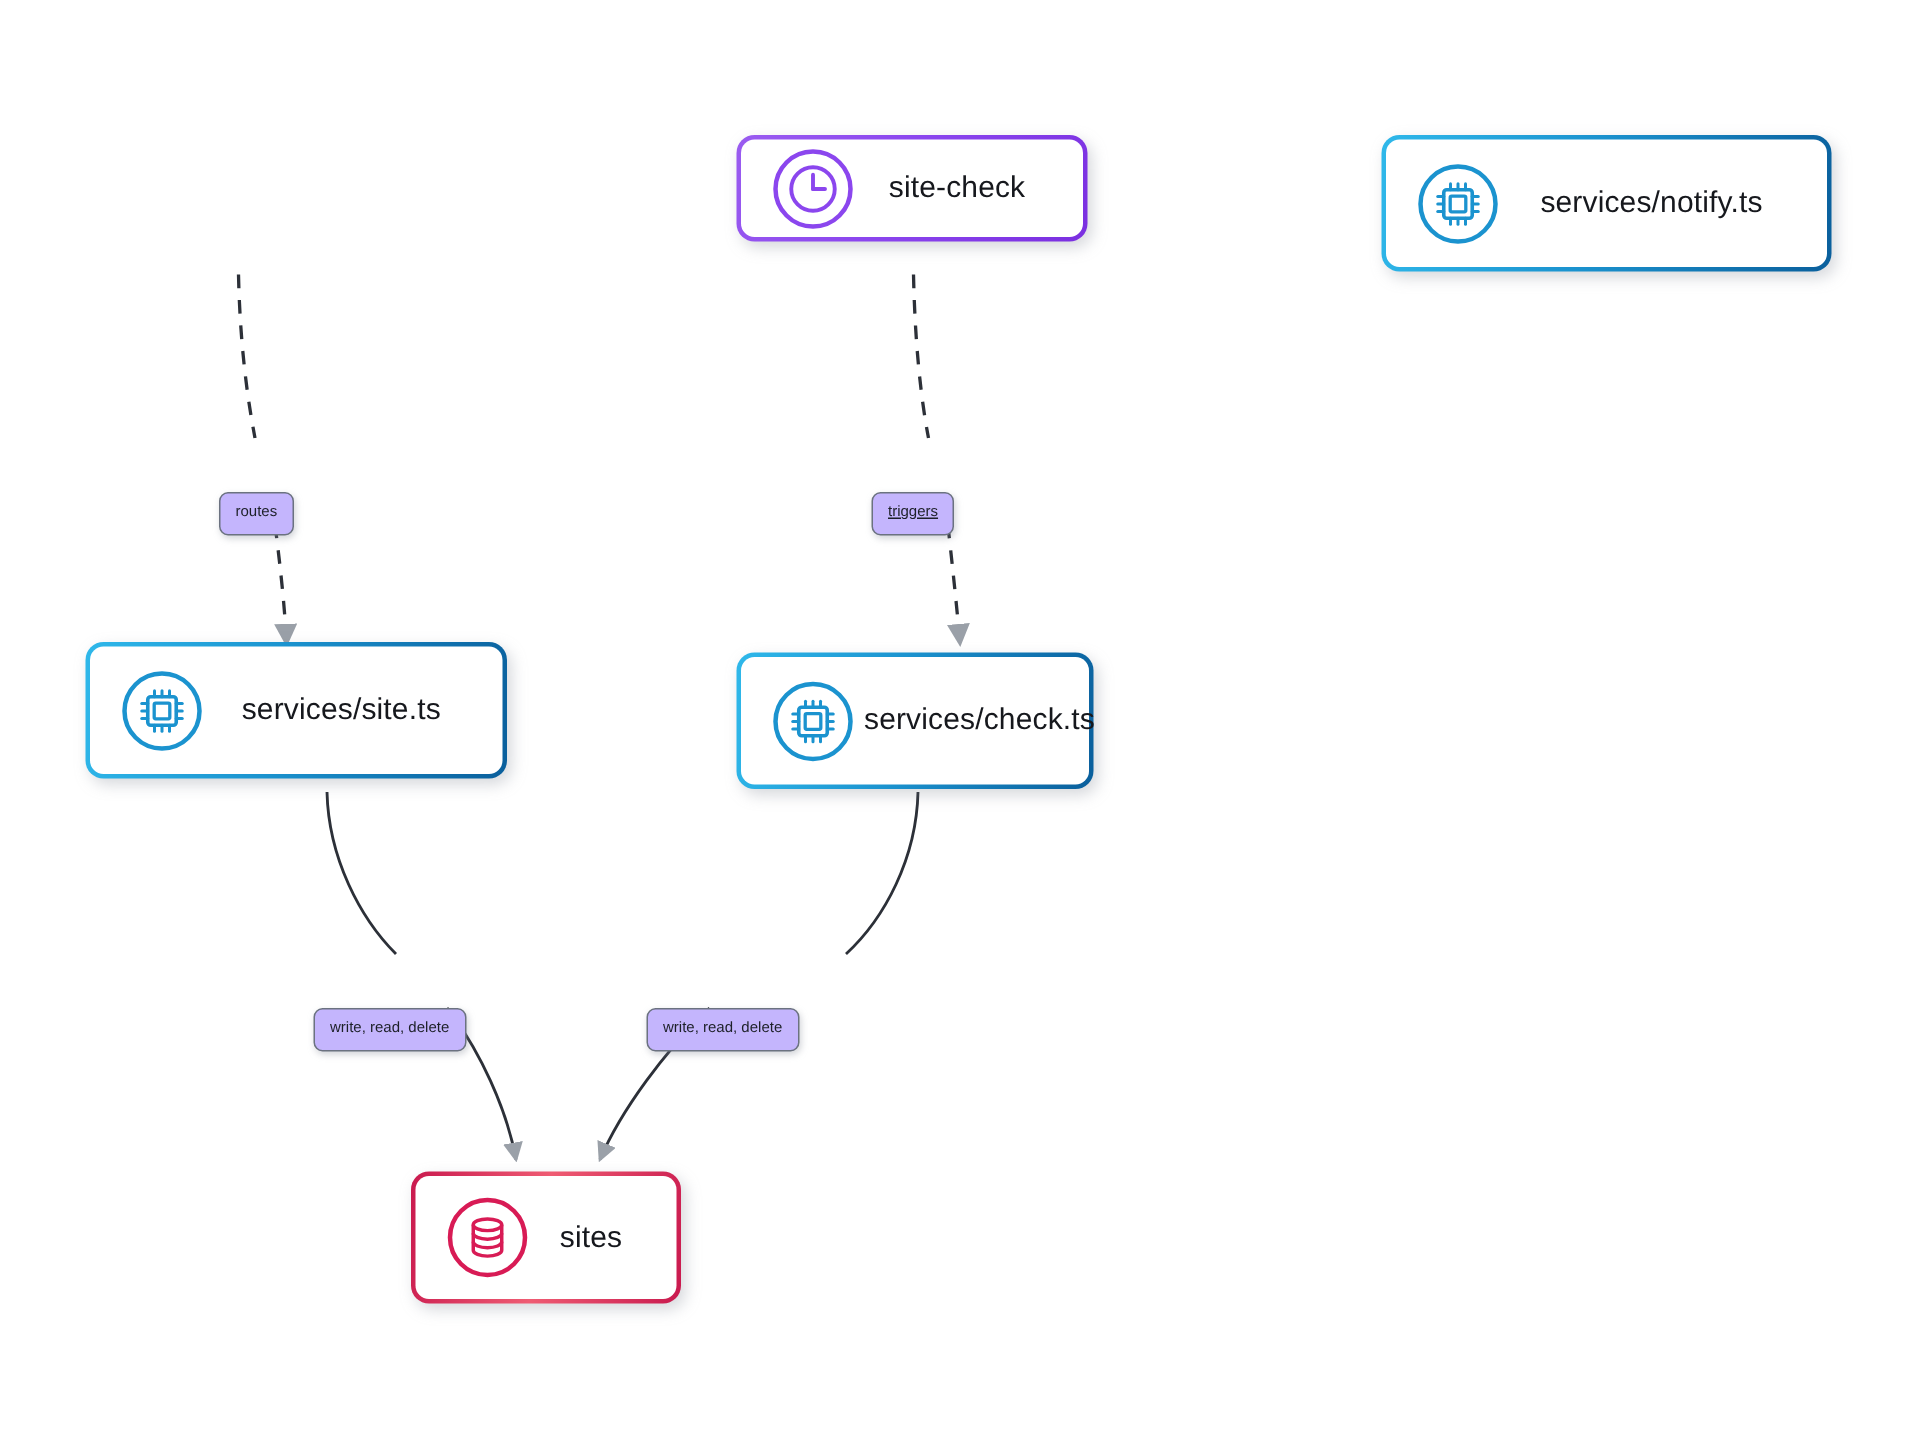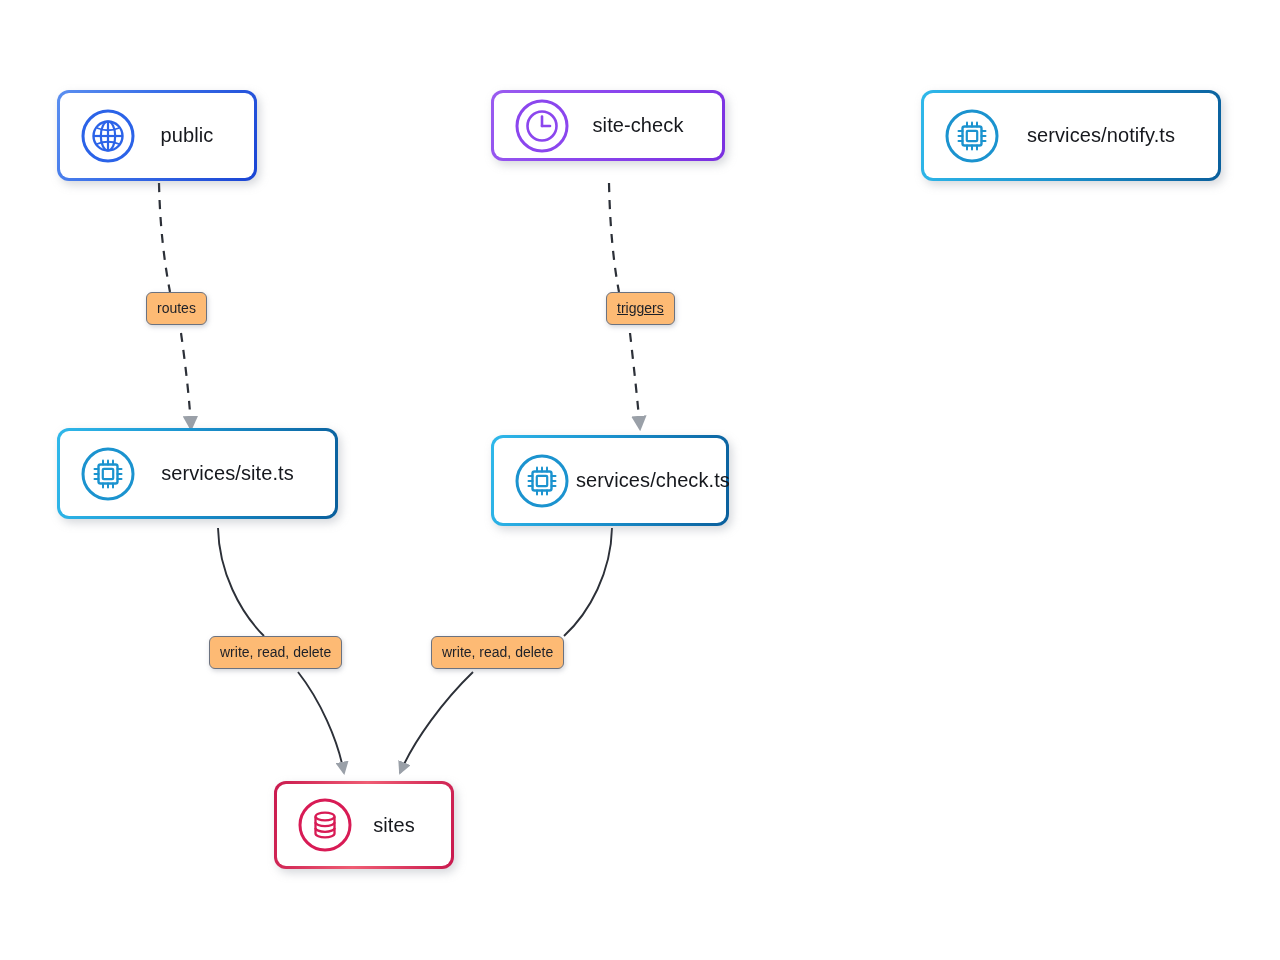--- a/index.html
+++ b/index.html
@@ -81,32 +81,33 @@
   #node-site-check      { left: 491px; top: 90px;  width: 234px; height: 71px; }
   #node-notify          { left: 921px; top: 90px;  width: 300px; height: 91px; }
   #node-site-service    { left: 57px;  top: 428px; width: 281px; height: 91px; }
   #node-check-service   { left: 491px; top: 435px; width: 238px; height: 91px; }
   #node-sites           { left: 274px; top: 781px; width: 180px; height: 88px; }
 
   
   .edge-label {
     position: absolute;
     box-sizing: border-box;
-    background: #fdba74;
+    background: #c4b5fd;
     border: 1px solid #6b7280;
     border-radius: 6px;
     color: #1d2028;
-    font-size: 14px;
+    font-size: 10px;
     line-height: 1;
     padding: 8px 10px 9px 10px;
     white-space: nowrap;
     filter: drop-shadow(1.5px 2px 2.5px rgba(120,125,140,0.35));
+    margin-top: 36px;
   }
   #label-routes     { left: 146px; top: 292px; }
-  #label-triggers   { left: 606px; top: 292px; text-decoration: underline; }
+  #label-triggers   { left: 581px; top: 292px; text-decoration: underline; }
   #label-write-left { left: 209px; top: 636px; }
   #label-write-right{ left: 431px; top: 636px; }
 </style>
 </head>
 <body>
 
 <div id="canvas">
 
   <svg id="edge-layer" viewBox="0 0 1280 960" width="1280" height="960" xmlns="http://www.w3.org/2000/svg">
     <defs>
@@ -137,34 +138,20 @@
   </svg>
 
   <div class="edge-label" id="label-routes">routes</div>
 
   <div class="edge-label" id="label-triggers">triggers</div>
 
   <div class="edge-label" id="label-write-left">write, read, delete</div>
 
   <div class="edge-label" id="label-write-right">write, read, delete</div>
 
-  <div class="node grad-public" id="node-public">
-    <div class="inner">
-      <svg class="node-icon" viewBox="0 0 56 56" xmlns="http://www.w3.org/2000/svg">
-        <circle cx="28" cy="28" r="25" fill="none" stroke="#2b63e8" stroke-width="3"></circle>
-        <circle cx="28" cy="28" r="14.5" fill="none" stroke="#2b63e8" stroke-width="2.4"></circle>
-        <line x1="13.5" y1="28" x2="42.5" y2="28" stroke="#2b63e8" stroke-width="2.2"></line>
-        <line x1="28" y1="13.5" x2="28" y2="42.5" stroke="#2b63e8" stroke-width="2.2"></line>
-        <ellipse cx="28" cy="28" rx="7.2" ry="14.5" fill="none" stroke="#2b63e8" stroke-width="2.2"></ellipse>
-        <path d="M 17 20 Q 28 24.5 39 20" fill="none" stroke="#2b63e8" stroke-width="1.8"></path>
-        <path d="M 17 36 Q 28 31.5 39 36" fill="none" stroke="#2b63e8" stroke-width="1.8"></path>
-      </svg>
-      <div class="node-label">public</div>
-    </div>
-  </div>
 
   <div class="node grad-schedule" id="node-site-check">
     <div class="inner">
       <svg class="node-icon" viewBox="0 0 56 56" xmlns="http://www.w3.org/2000/svg">
         <circle cx="28" cy="28" r="25" fill="none" stroke="#8b46ee" stroke-width="3"></circle>
         <circle cx="28" cy="28" r="14.5" fill="none" stroke="#8b46ee" stroke-width="2.6"></circle>
         <line x1="28" y1="28" x2="28" y2="18.5" stroke="#8b46ee" stroke-width="2.6" stroke-linecap="round"></line>
         <line x1="28" y1="28" x2="36" y2="28" stroke="#8b46ee" stroke-width="2.6" stroke-linecap="round"></line>
       </svg>
       <div class="node-label">site-check</div>

